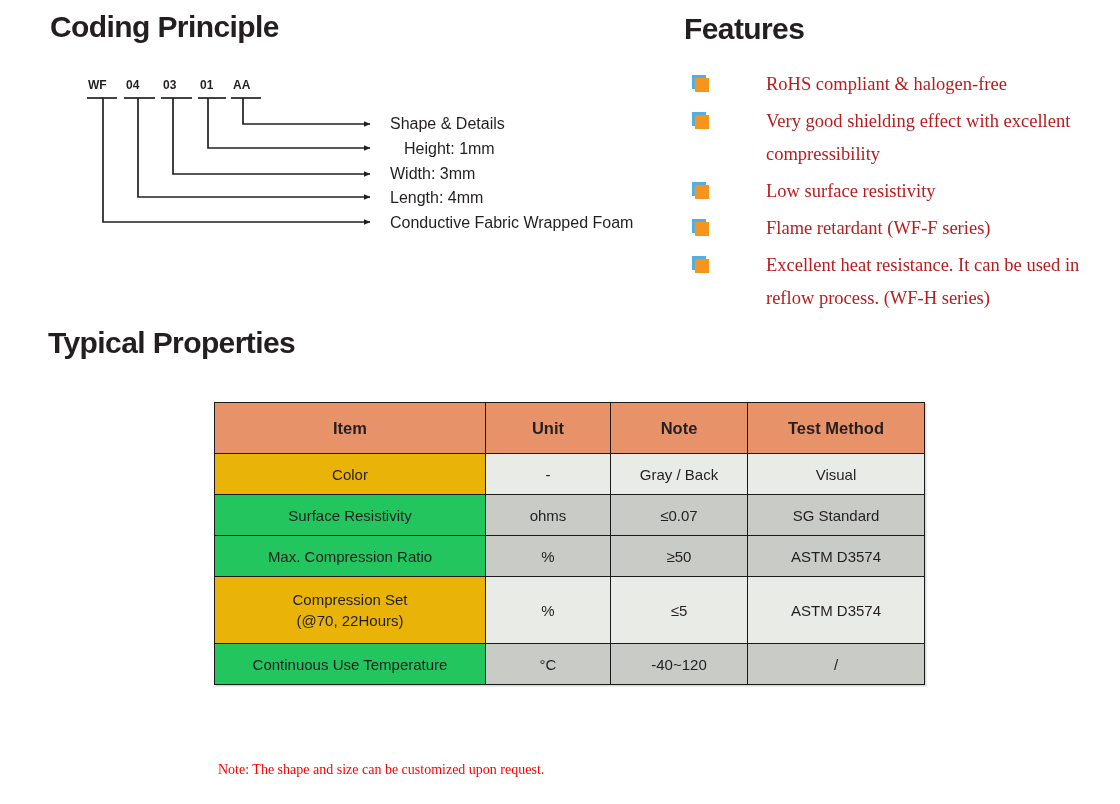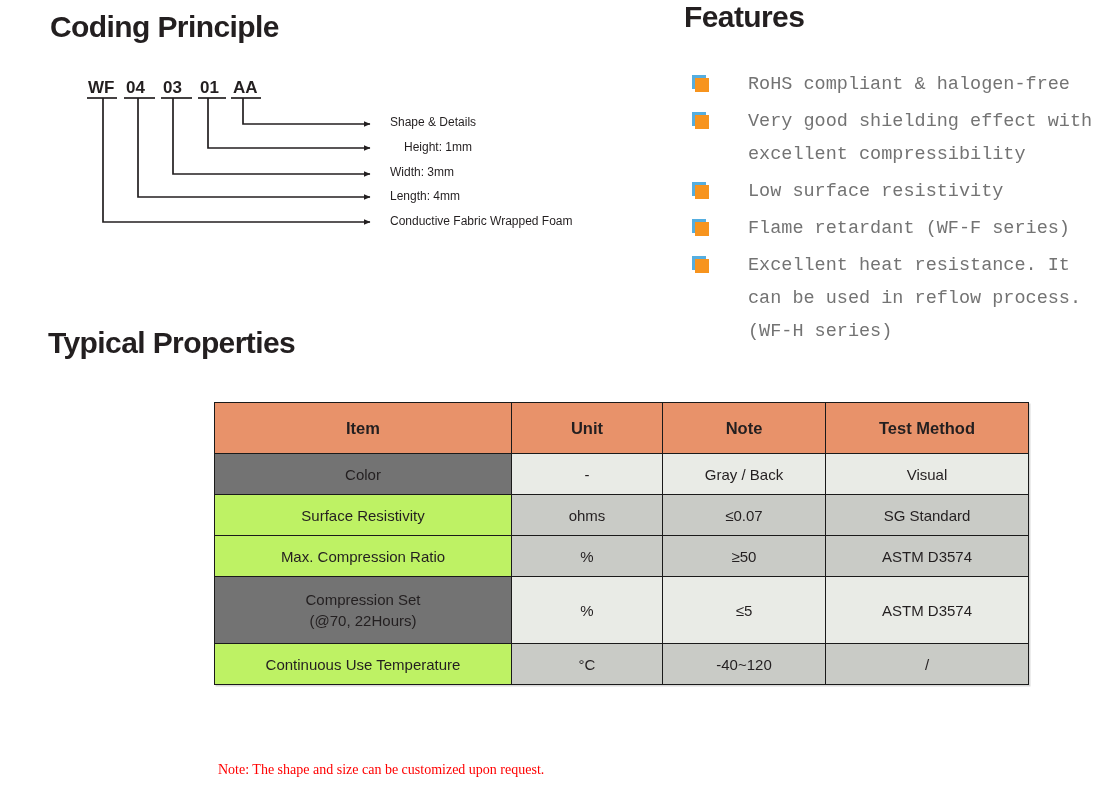--- a/index.html
+++ b/index.html
@@ -20,50 +20,50 @@
   .section-heading {
     position: absolute;
     font-family: "Liberation Sans", sans-serif;
     font-weight: bold;
     font-size: 30px;
     letter-spacing: -0.6px;
     color: #231f20;
     white-space: nowrap;
   }
   #heading-coding { left: 50px; top: 10px; }
-  #heading-features { left: 684px; top: 0; }
+  #heading-features { left: 684px; top: 12px; }
   #heading-typical { left: 48px; top: 326px; }
 
   
   #coding-diagram {
     position: absolute;
     left: 0px;
     top: 60px;
     width: 670px;
     height: 190px;
   }
   #coding-diagram svg {
     position: absolute;
     left: 0;
     top: 0;
     display: block;
   }
   .code-seg {
     position: absolute;
     font-family: "Liberation Sans", sans-serif;
     font-weight: bold;
-    font-size: 17px;
+    font-size: 12px;
     color: #231f20;
     white-space: nowrap;
     letter-spacing: 0px;
   }
   .leader-label {
     position: absolute;
     font-family: "Liberation Sans", sans-serif;
-    font-size: 12px;
+    font-size: 16px;
     color: #231f20;
     white-space: nowrap;
   }
 
   
   #features-list {
     position: absolute;
     left: 692px;
     top: 68px;
     width: 420px;
@@ -91,61 +91,62 @@
   }
   .bullet-front {
     position: absolute;
     left: 3px;
     top: 3px;
     width: 14px;
     height: 14px;
     background: #f7941e;
   }
   .feature-text {
-    font-family: Liberation Mono, monospace;
+    font-family: Liberation Serif, serif;
     font-size: 18.5px;
     line-height: 33px;
-    color: #737373;
+    color: #b91c1c;
     max-width: 350px;
+    margin-left: 18px;
   }
 
   
   #props-table {
     position: absolute;
     left: 214px;
     top: 402px;
     border-collapse: collapse;
     table-layout: fixed;
     background: #ffffff;
     box-shadow: 1.5px 1.5px 0 0 #d9d9d9;
   }
   #props-table th,
   #props-table td {
     border: 1.6px solid #1a1a1a;
     text-align: center;
     vertical-align: middle;
     font-family: "Liberation Sans", sans-serif;
     font-size: 15px;
     color: #231f20;
-    padding: 3px 13px;
+    padding: 3px 0;
     line-height: 21px;
   }
   #props-table th {
     font-weight: bold;
     font-size: 16.5px;
     background: #e8926a;
     height: 44px;
   }
   .col-item  { width: 270px; }
   .col-unit  { width: 124px; }
   .col-data  { width: 136px; }
   .col-test  { width: 176px; }
 
-  tr.odd  td.item-cell { background: #737373; }
-  tr.even td.item-cell { background: #bef264; }
+  tr.odd  td.item-cell { background: #eab308; }
+  tr.even td.item-cell { background: #22c55e; }
   tr.odd  td.val-cell  { background: #e9ebe6; }
   tr.even td.val-cell  { background: #c9cbc6; }
 
   .row-h1 td { height: 34px; }
   .row-h2 td { height: 60px; }
 
   
   #table-note {
     position: absolute;
     left: 218px;

